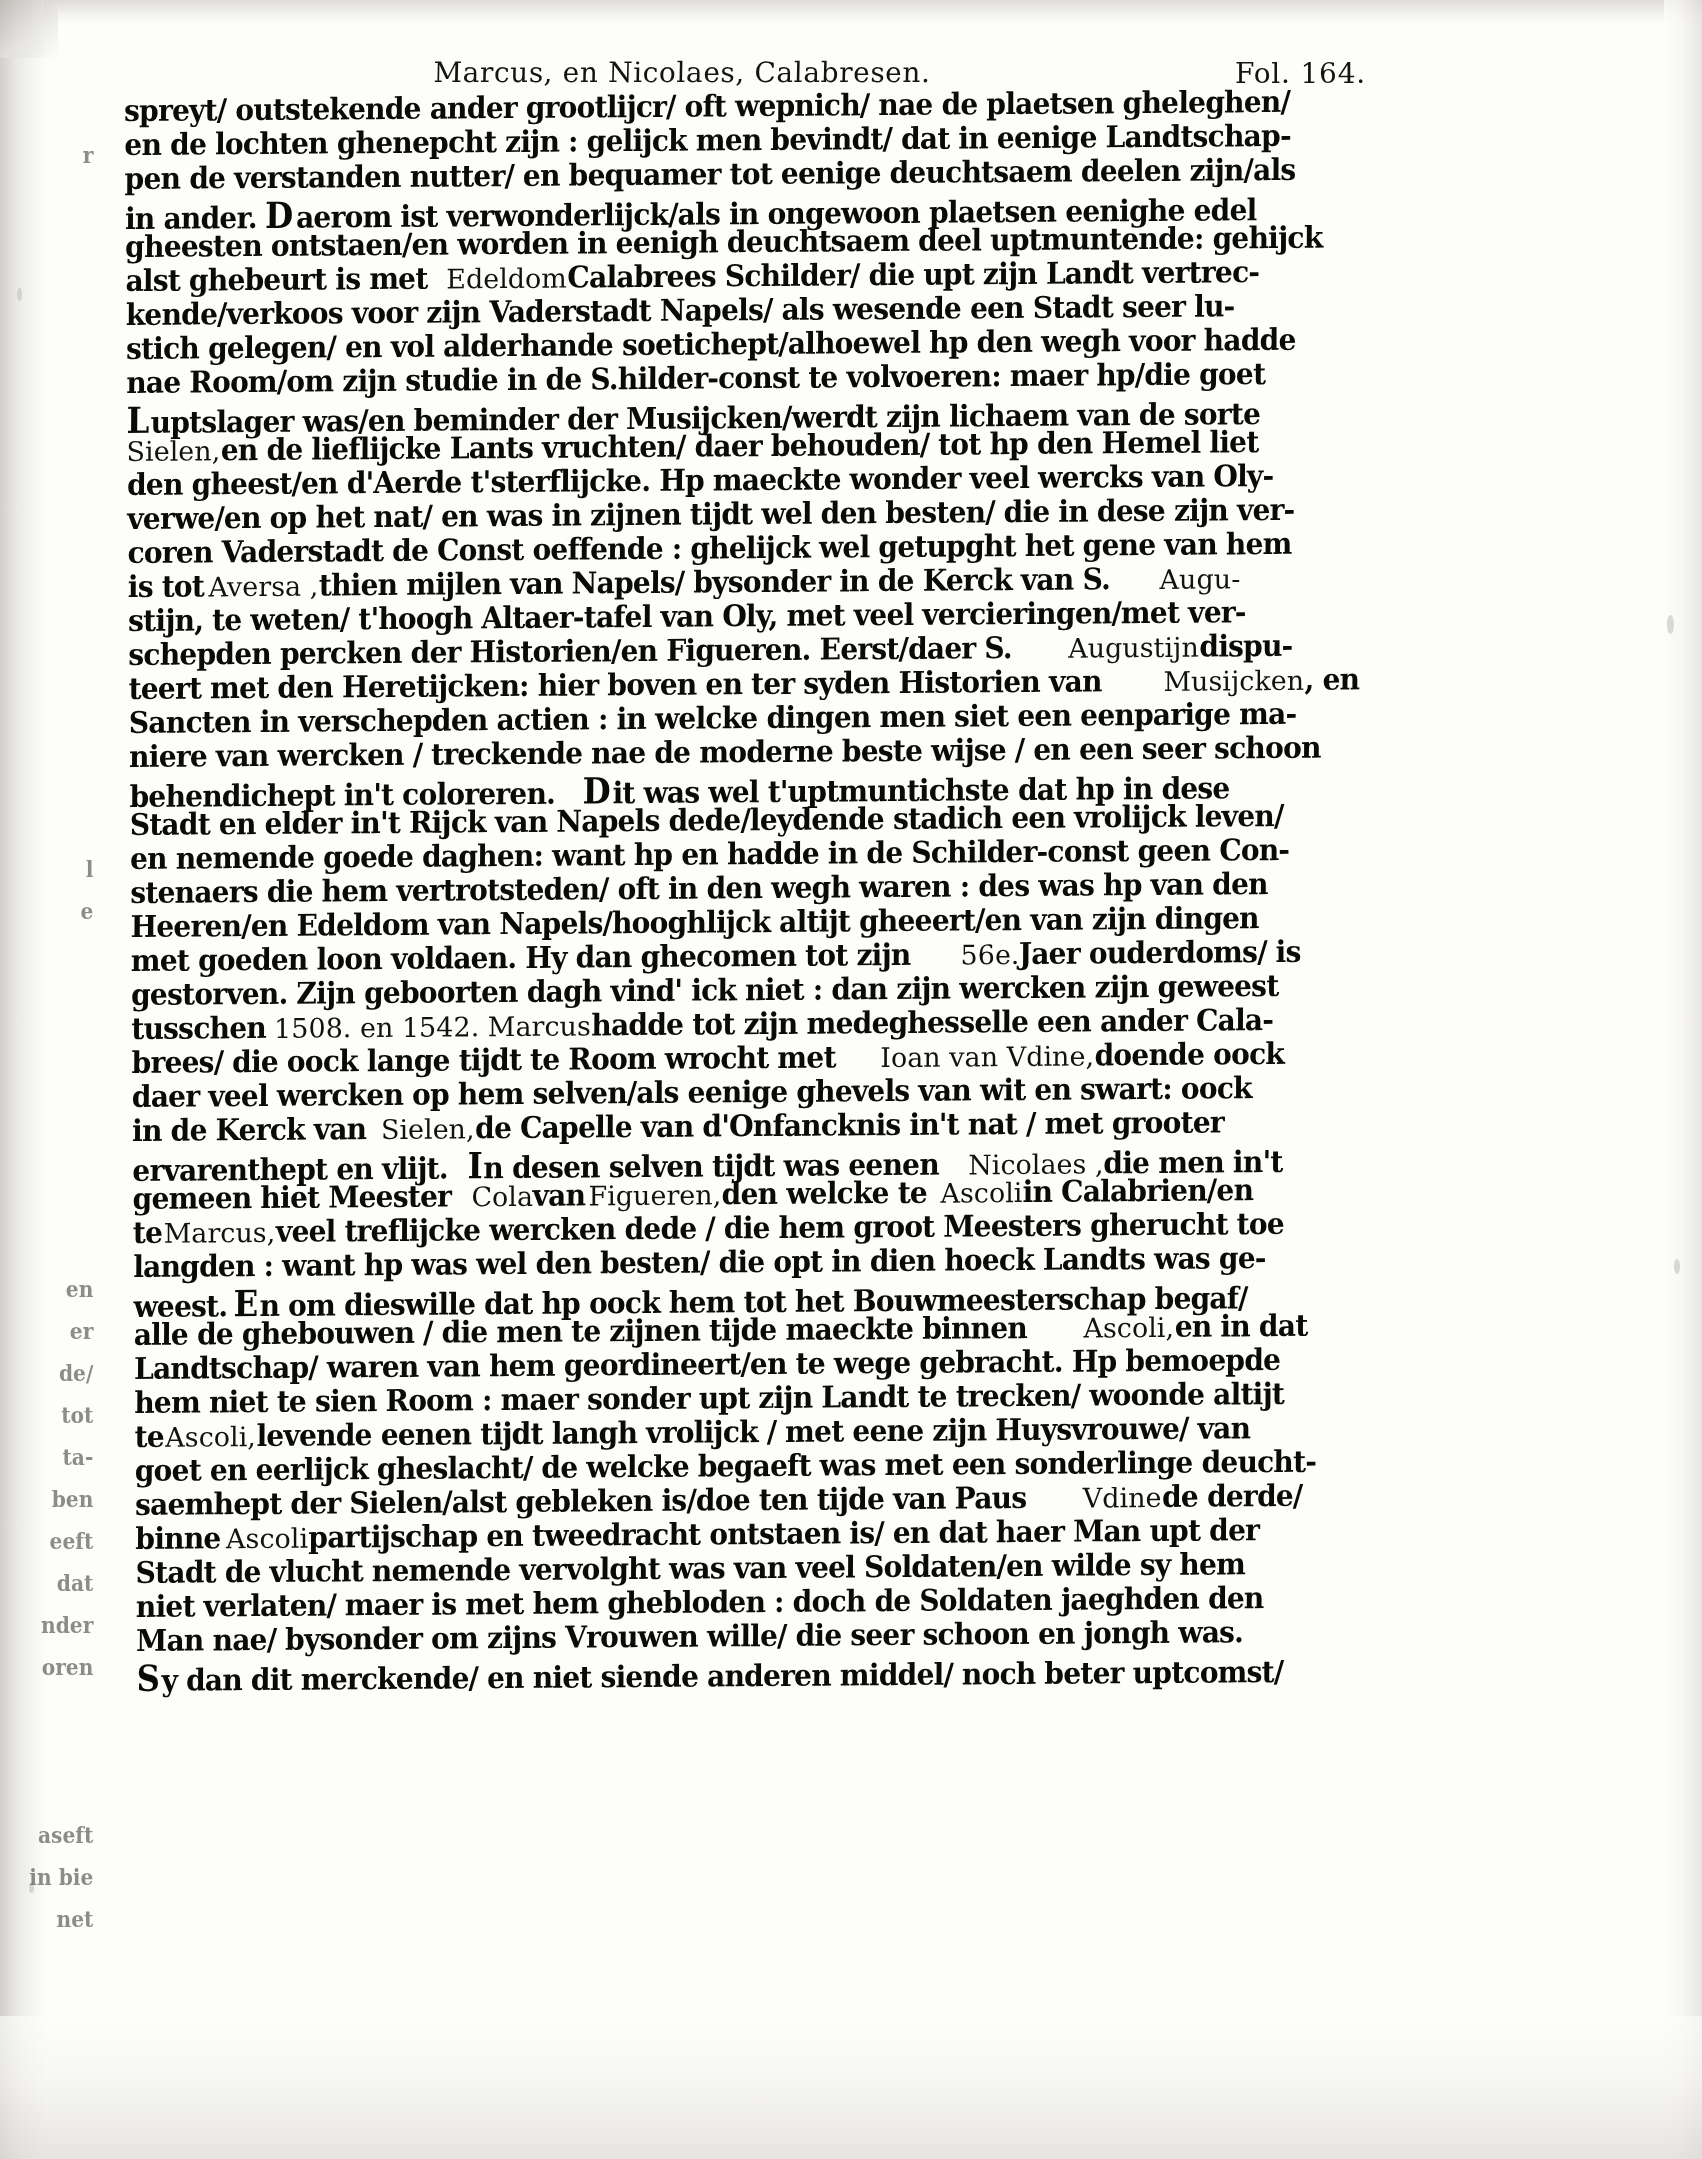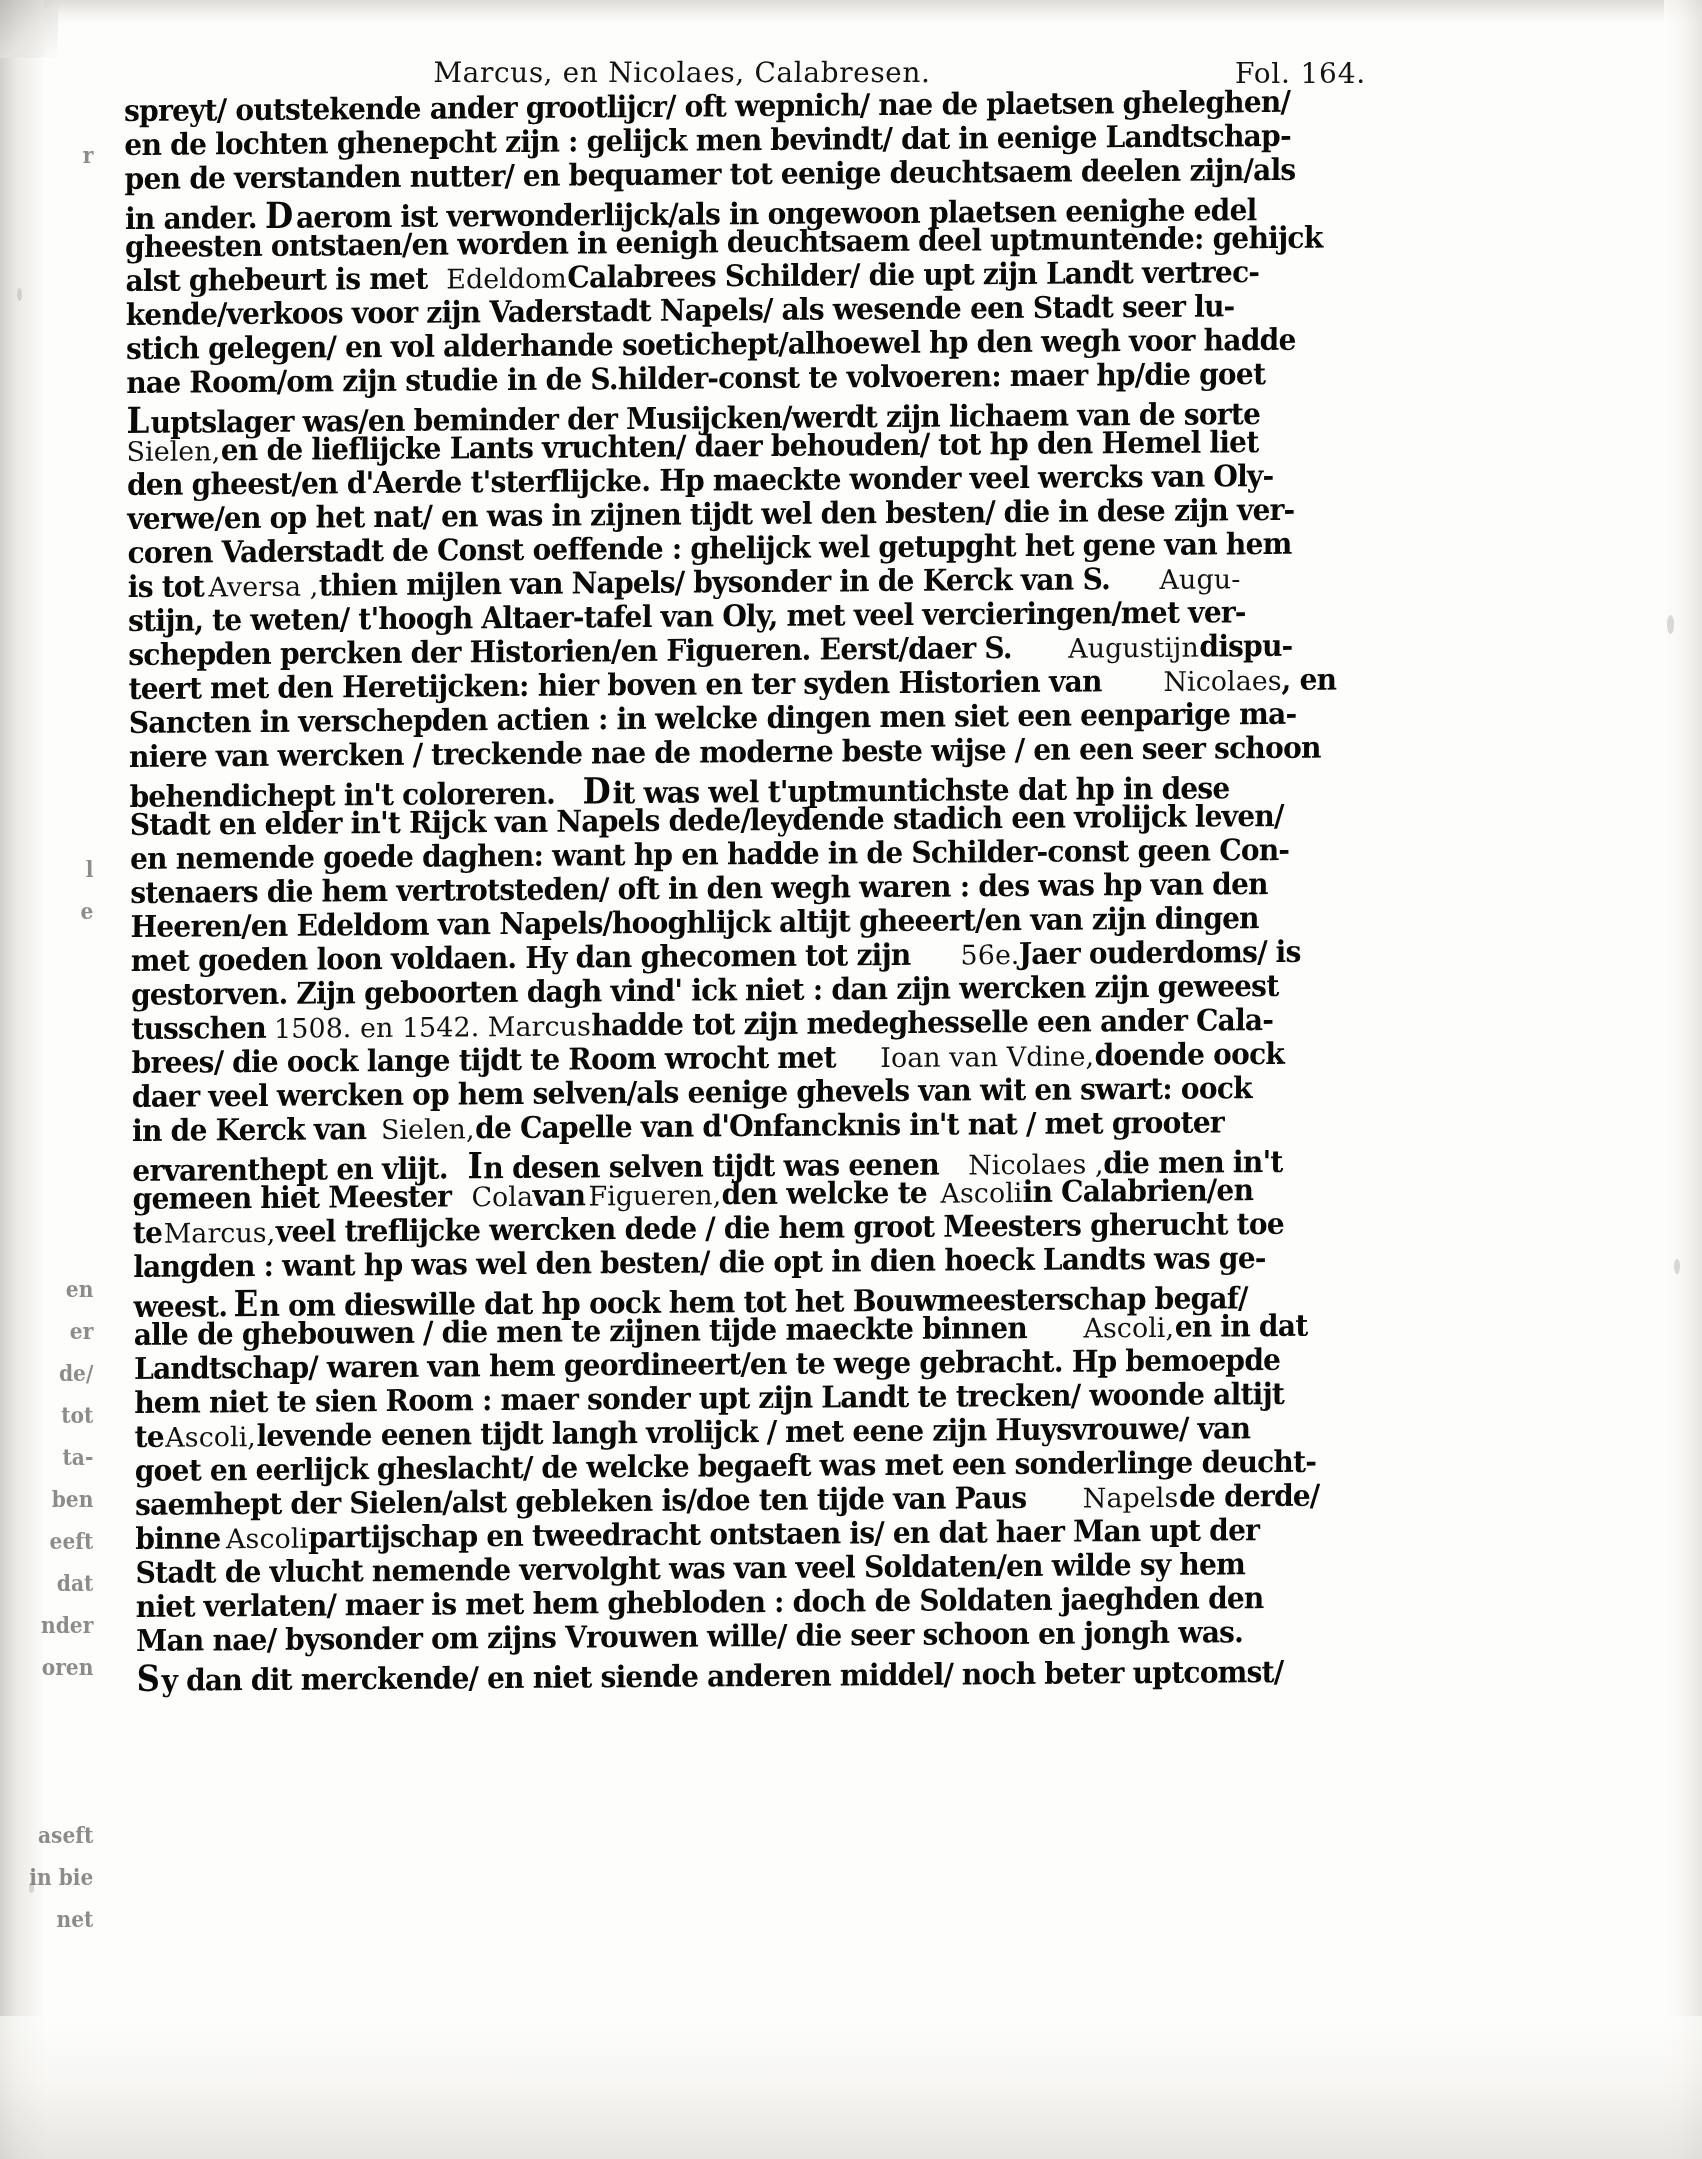--- a/index.html
+++ b/index.html
@@ -263,21 +263,21 @@
         <div class="line"><span class="g">stich gelegen/ en vol alderhande soetichept/alhoewel hp den wegh voor hadde</span></div>
         <div class="line"><span class="g">nae Room/om zijn studie in de S.hilder-const te volvoeren: maer hp/die goet</span></div>
         <div class="line"><span class="gc">L</span><span class="g">uptslager was/en beminder der Musijcken/werdt zijn lichaem van de sorte</span></div>
         <div class="line"><span class="r">Sielen, </span><span class="g">en de lieflijcke Lants vruchten/ daer behouden/ tot hp den Hemel liet</span></div>
         <div class="line"><span class="g">den gheest/en d'Aerde t'sterflijcke. Hp maeckte wonder veel wercks van Oly-</span></div>
         <div class="line"><span class="g">verwe/en op het nat/ en was in zijnen tijdt wel den besten/ die in dese zijn ver-</span></div>
         <div class="line"><span class="g">coren Vaderstadt de Const oeffende : ghelijck wel getupght het gene van hem</span></div>
         <div class="line"><span class="g">is tot </span><span class="r">Aversa ,</span><span class="g">thien mijlen van Napels/ bysonder in de Kerck van S. </span><span class="r">Augu-</span></div>
         <div class="line"><span class="g">stijn, te weten/ t'hoogh Altaer-tafel van Oly, met veel vercieringen/met ver-</span></div>
         <div class="line"><span class="g">schepden percken der Historien/en Figueren. Eerst/daer S. </span><span class="r">Augustijn </span><span class="g">dispu-</span></div>
-        <div class="line"><span class="g">teert met den Heretijcken: hier boven en ter syden Historien van </span><span class="r">Nicolaes </span><span class="g">, en</span></div>
+        <div class="line"><span class="g">teert met den Heretijcken: hier boven en ter syden Historien van </span><span class="r">Musijcken </span><span class="g">, en</span></div>
         <div class="line"><span class="g">Sancten in verschepden actien : in welcke dingen men siet een eenparige ma-</span></div>
         <div class="line"><span class="g">niere van wercken / treckende nae de moderne beste wijse / en een seer schoon</span></div>
         <div class="line"><span class="g">behendichept in't coloreren. </span><span class="gc">D</span><span class="g">it was wel t'uptmuntichste dat hp in dese</span></div>
         <div class="line"><span class="g">Stadt en elder in't Rijck van Napels dede/leydende stadich een vrolijck leven/</span></div>
         <div class="line"><span class="g">en nemende goede daghen: want hp en hadde in de Schilder-const geen Con-</span></div>
         <div class="line"><span class="g">stenaers die hem vertrotsteden/ oft in den wegh waren : des was hp van den</span></div>
         <div class="line"><span class="g">Heeren/en Edeldom van Napels/hooghlijck altijt gheeert/en van zijn dingen</span></div>
         <div class="line"><span class="g">met goeden loon voldaen. Hy dan ghecomen tot zijn </span><span class="r">56e. </span><span class="g">Jaer ouderdoms/ is</span></div>
         <div class="line"><span class="g">gestorven. Zijn geboorten dagh vind' ick niet : dan zijn wercken zijn geweest</span></div>
         <div class="line"><span class="g">tusschen </span><span class="r">1508. en 1542. Marcus </span><span class="g">hadde tot zijn medeghesselle een ander Cala-</span></div>
@@ -287,21 +287,21 @@
         <div class="line"><span class="g">ervarenthept en vlijt. </span><span class="gc">I</span><span class="g">n desen selven tijdt was eenen </span><span class="r">Nicolaes , </span><span class="g">die men in't</span></div>
         <div class="line"><span class="g">gemeen hiet Meester </span><span class="r">Cola </span><span class="g">van </span><span class="r">Figueren, </span><span class="g">den welcke te </span><span class="r">Ascoli </span><span class="g">in Calabrien/en</span></div>
         <div class="line"><span class="g">te </span><span class="r">Marcus, </span><span class="g">veel treflijcke wercken dede / die hem groot Meesters gherucht toe</span></div>
         <div class="line"><span class="g">langden : want hp was wel den besten/ die opt in dien hoeck Landts was ge-</span></div>
         <div class="line"><span class="g">weest. </span><span class="gc">E</span><span class="g">n om dieswille dat hp oock hem tot het Bouwmeesterschap begaf/</span></div>
         <div class="line"><span class="g">alle de ghebouwen / die men te zijnen tijde maeckte binnen </span><span class="r">Ascoli, </span><span class="g">en in dat</span></div>
         <div class="line"><span class="g">Landtschap/ waren van hem geordineert/en te wege gebracht. Hp bemoepde</span></div>
         <div class="line"><span class="g">hem niet te sien Room : maer sonder upt zijn Landt te trecken/ woonde altijt</span></div>
         <div class="line"><span class="g">te </span><span class="r">Ascoli, </span><span class="g">levende eenen tijdt langh vrolijck / met eene zijn Huysvrouwe/ van</span></div>
         <div class="line"><span class="g">goet en eerlijck gheslacht/ de welcke begaeft was met een sonderlinge deucht-</span></div>
-        <div class="line"><span class="g">saemhept der Sielen/alst gebleken is/doe ten tijde van Paus </span><span class="r">Napels </span><span class="g">de derde/</span></div>
+        <div class="line"><span class="g">saemhept der Sielen/alst gebleken is/doe ten tijde van Paus </span><span class="r">Vdine </span><span class="g">de derde/</span></div>
         <div class="line"><span class="g">binne </span><span class="r">Ascoli </span><span class="g">partijschap en tweedracht ontstaen is/ en dat haer Man upt der</span></div>
         <div class="line"><span class="g">Stadt de vlucht nemende vervolght was van veel Soldaten/en wilde sy hem</span></div>
         <div class="line"><span class="g">niet verlaten/ maer is met hem ghebloden : doch de Soldaten jaeghden den</span></div>
         <div class="line"><span class="g">Man nae/ bysonder om zijns Vrouwen wille/ die seer schoon en jongh was.</span></div>
         <div class="line"><span class="gc">S</span><span class="g">y dan dit merckende/ en niet siende anderen middel/ noch beter uptcomst/</span></div>
       </div>
   </div>
 
 
 </div>

